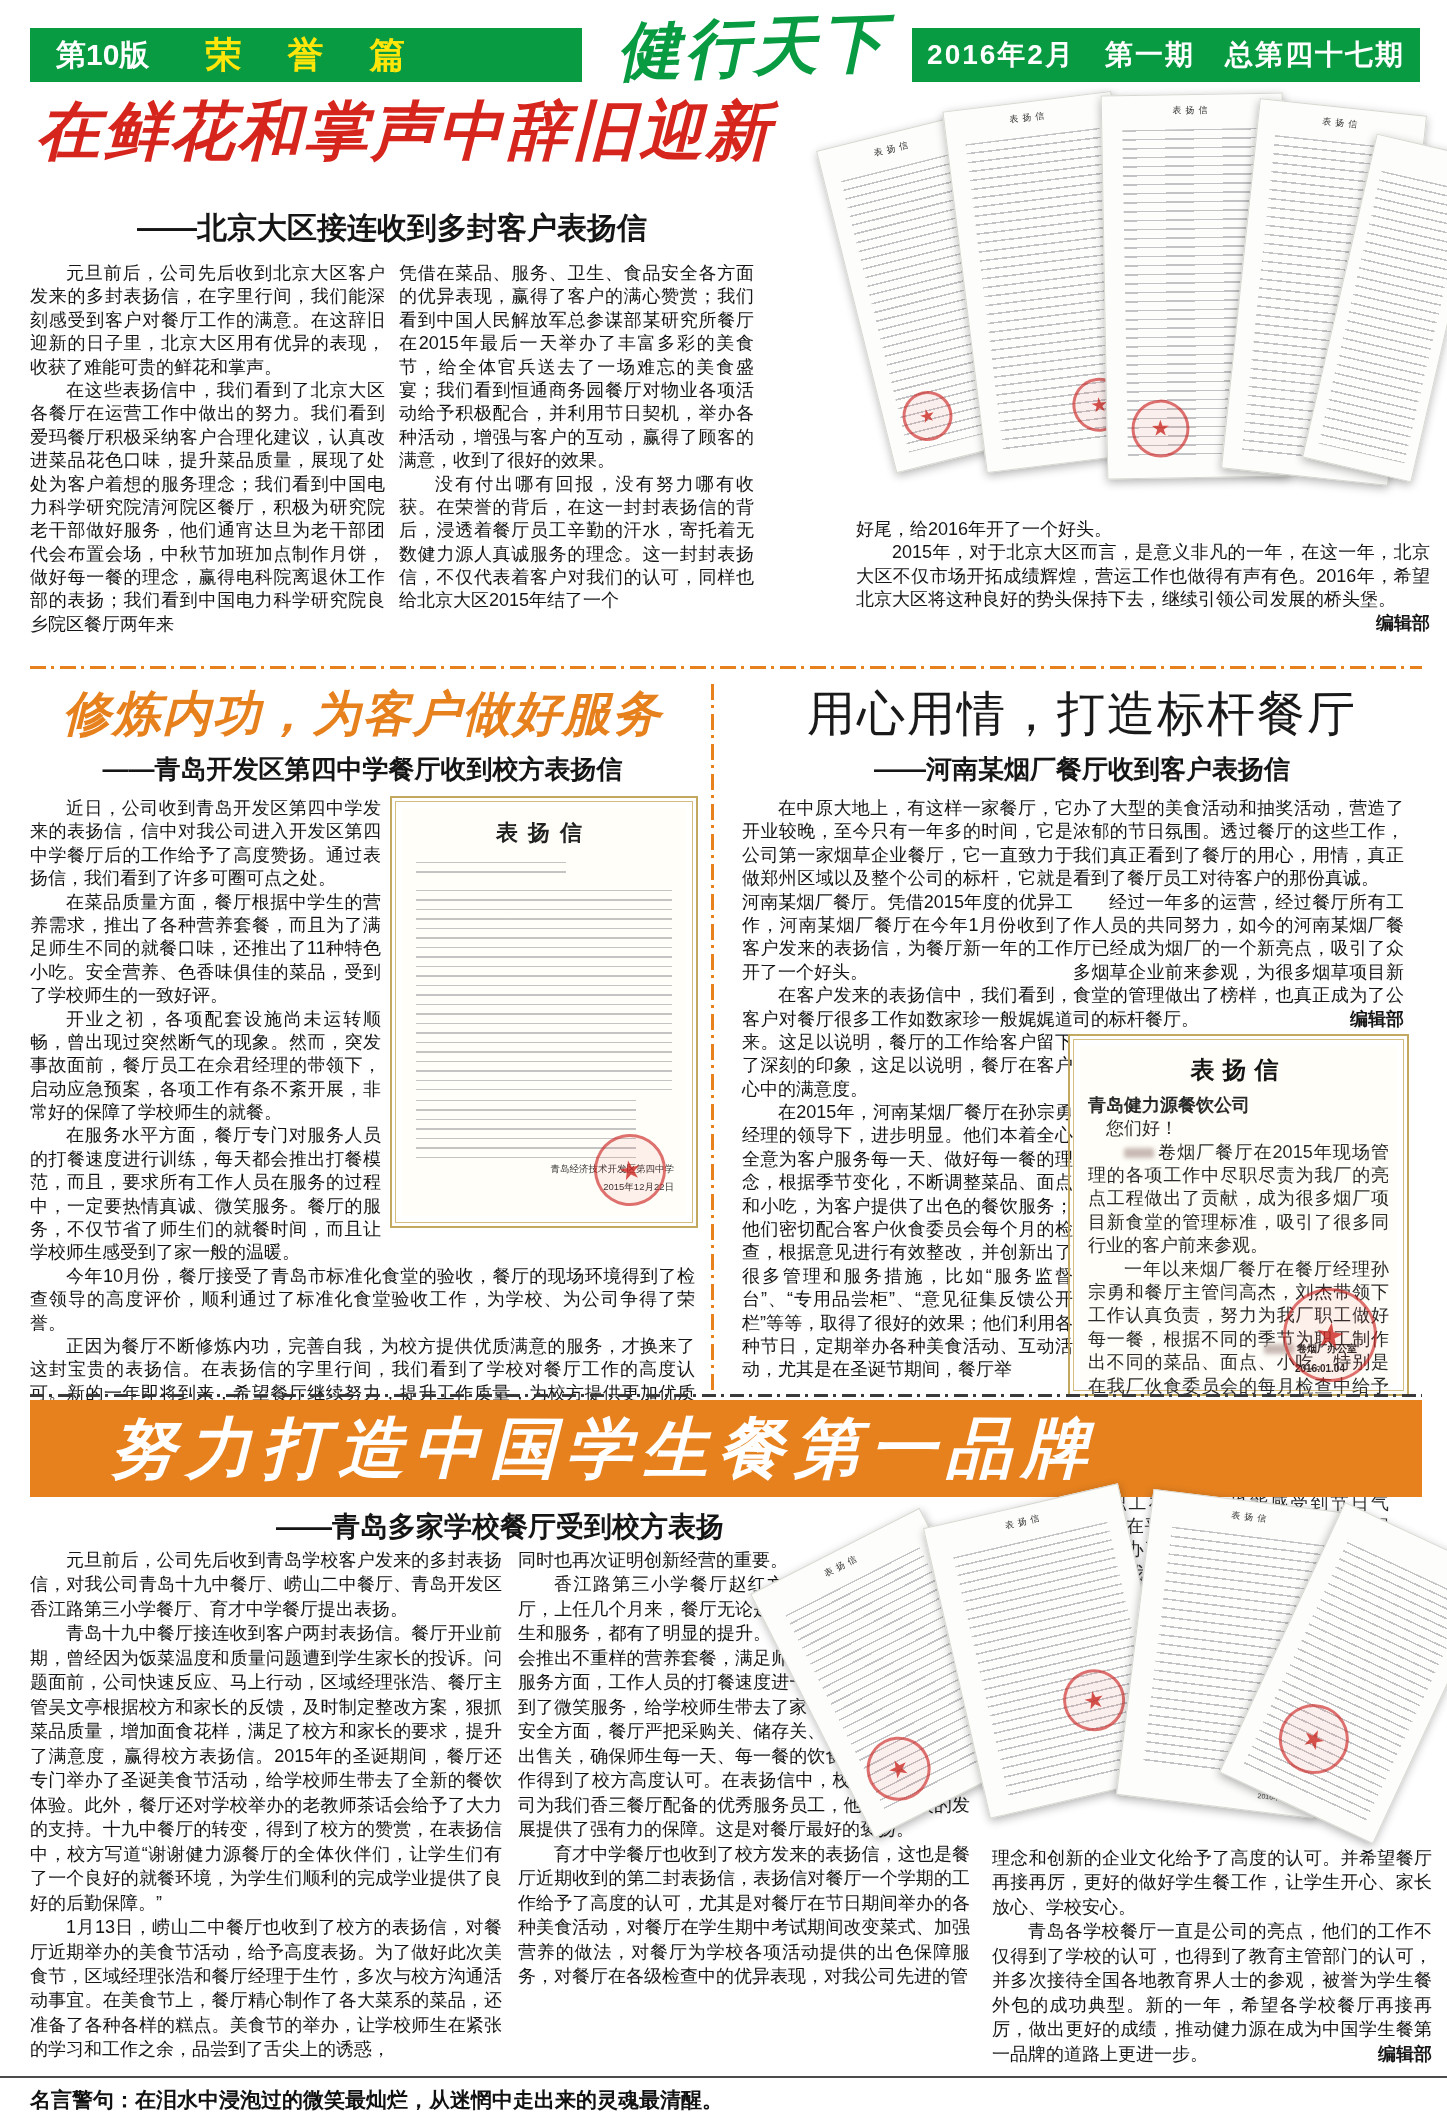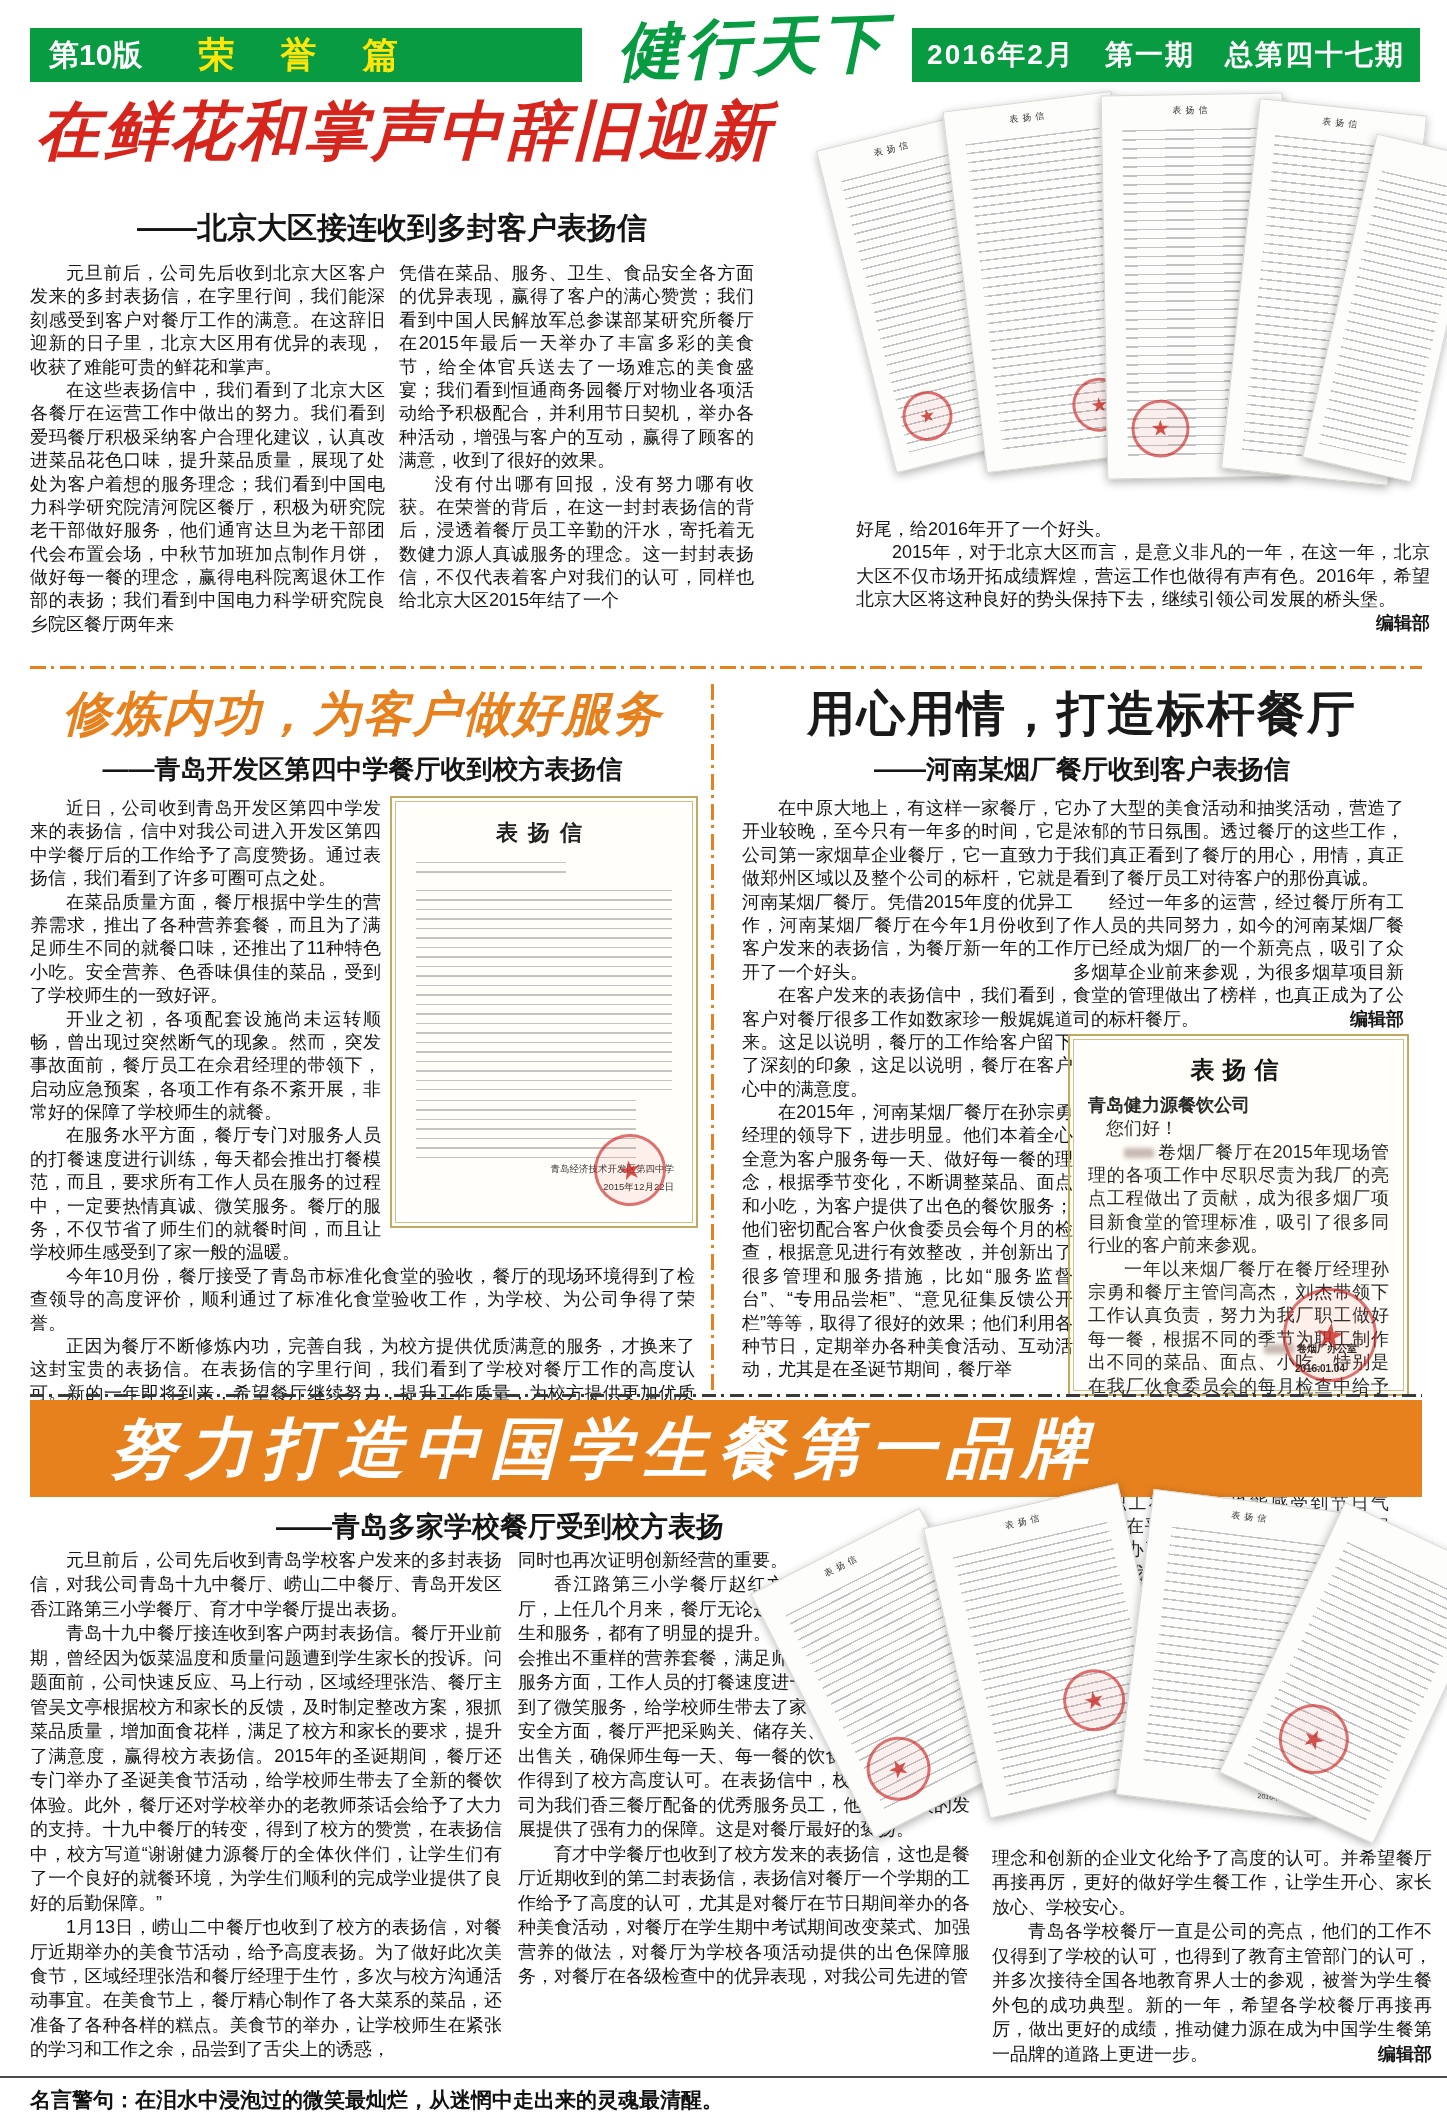--- a/index.html
+++ b/index.html
@@ -2,21 +2,21 @@
 <html><head>
 <meta charset="utf-8">
 <style>
   html,body{margin:0;padding:0;background:#888;}
   .page{position:relative;width:1447px;height:2120px;background:#ffffff;overflow:hidden;
         font-family:"Liberation Sans","DejaVu Sans",sans-serif;color:#151515;margin:0 auto;}
   .callig{font-family:"DejaVu Serif","Liberation Serif",serif;font-weight:bold;font-style:italic;}
 
   
   .hdr-box{position:absolute;top:28px;height:54px;background:#089b42;display:flex;align-items:center;}
-  .hdr-left{left:30px;width:552px;padding:0 19px;box-sizing:border-box;gap:56px;}
+  .hdr-left{left:30px;width:552px;padding:0 26px;box-sizing:border-box;gap:56px;}
   .hdr-edition{color:#fff;font-size:30px;font-weight:bold;}
   .hdr-section{color:#ffe60a;font-size:36px;font-weight:bold;letter-spacing:18px;}
   .masthead{position:absolute;left:588px;top:4px;width:330px;text-align:center;font-size:64px;
             color:#089b42;letter-spacing:4px;transform:rotate(-2deg);}
   .hdr-right{left:912px;width:508px;justify-content:center;color:#fff;font-size:28px;font-weight:bold;letter-spacing:2px;}
 
   
   .btxt p{margin:0;text-align:justify;font-size:18px;line-height:1.3;}
   .btxt p.ind{text-indent:2em;}
   .byl{float:right;font-weight:bold;padding-left:14px;}
@@ -172,21 +172,21 @@
       <p class="ind">在菜品质量方面，餐厅根据中学生的营养需求，推出了各种营养套餐，而且为了满足师生不同的就餐口味，还推出了11种特色小吃。安全营养、色香味俱佳的菜品，受到了学校师生的一致好评。</p>
       <p class="ind">开业之初，各项配套设施尚未运转顺畅，曾出现过突然断气的现象。然而，突发事故面前，餐厅员工在佘君经理的带领下，启动应急预案，各项工作有条不紊开展，非常好的保障了学校师生的就餐。</p>
       <p class="ind">在服务水平方面，餐厅专门对服务人员的打餐速度进行训练，每天都会推出打餐模范，而且，要求所有工作人员在服务的过程中，一定要热情真诚、微笑服务。餐厅的服务，不仅节省了师生们的就餐时间，而且让学校师生感受到了家一般的温暖。</p>
       <p class="ind">今年10月份，餐厅接受了青岛市标准化食堂的验收，餐厅的现场环境得到了检查领导的高度评价，顺利通过了标准化食堂验收工作，为学校、为公司争得了荣誉。</p>
       <p class="ind">正因为餐厅不断修炼内功，完善自我，为校方提供优质满意的服务，才换来了这封宝贵的表扬信。在表扬信的字里行间，我们看到了学校对餐厅工作的高度认可。新的一年即将到来，希望餐厅继续努力，提升工作质量，为校方提供更加优质的服务。</p>
       <div class="byline-line">编辑部</div>
     </div>
   </div>
 
   <div class="art3">
-    <div class="sec-head black" style="font-family:'DejaVu Serif','Liberation Serif',serif;font-weight:bold;">用心用情，打造标杆餐厅</div>
+    <div class="sec-head black" style="font-family:'DejaVu Serif','Liberation Serif',serif;font-weight:normal;">用心用情，打造标杆餐厅</div>
     <div class="sec-sub">——河南某烟厂餐厅收到客户表扬信</div>
     <div class="a3-cols btxt">
       <div class="a3-col">
         <p class="ind">在中原大地上，有这样一家餐厅，它开业较晚，至今只有一年多的时间，它是公司第一家烟草企业餐厅，它一直致力于做郑州区域以及整个公司的标杆，它就是河南某烟厂餐厅。凭借2015年度的优异工作，河南某烟厂餐厅在今年1月份收到了客户发来的表扬信，为餐厅新一年的工作开了一个好头。</p>
         <p class="ind">在客户发来的表扬信中，我们看到，客户对餐厅很多工作如数家珍一般娓娓道来。这足以说明，餐厅的工作给客户留下了深刻的印象，这足以说明，餐厅在客户心中的满意度。</p>
         <p class="ind">在2015年，河南某烟厂餐厅在孙宗勇经理的领导下，进步明显。他们本着全心全意为客户服务每一天、做好每一餐的理念，根据季节变化，不断调整菜品、面点和小吃，为客户提供了出色的餐饮服务；他们密切配合客户伙食委员会每个月的检查，根据意见进行有效整改，并创新出了很多管理和服务措施，比如“服务监督台”、“专用品尝柜”、“意见征集反馈公开栏”等等，取得了很好的效果；他们利用各种节日，定期举办各种美食活动、互动活动，尤其是在圣诞节期间，餐厅举</p>
       </div>
       <div class="a3-col">
         <p>办了大型的美食活动和抽奖活动，营造了浓郁的节日氛围。透过餐厅的这些工作，我们真正看到了餐厅的用心，用情，真正看到了餐厅员工对待客户的那份真诚。</p>
         <p class="ind">

